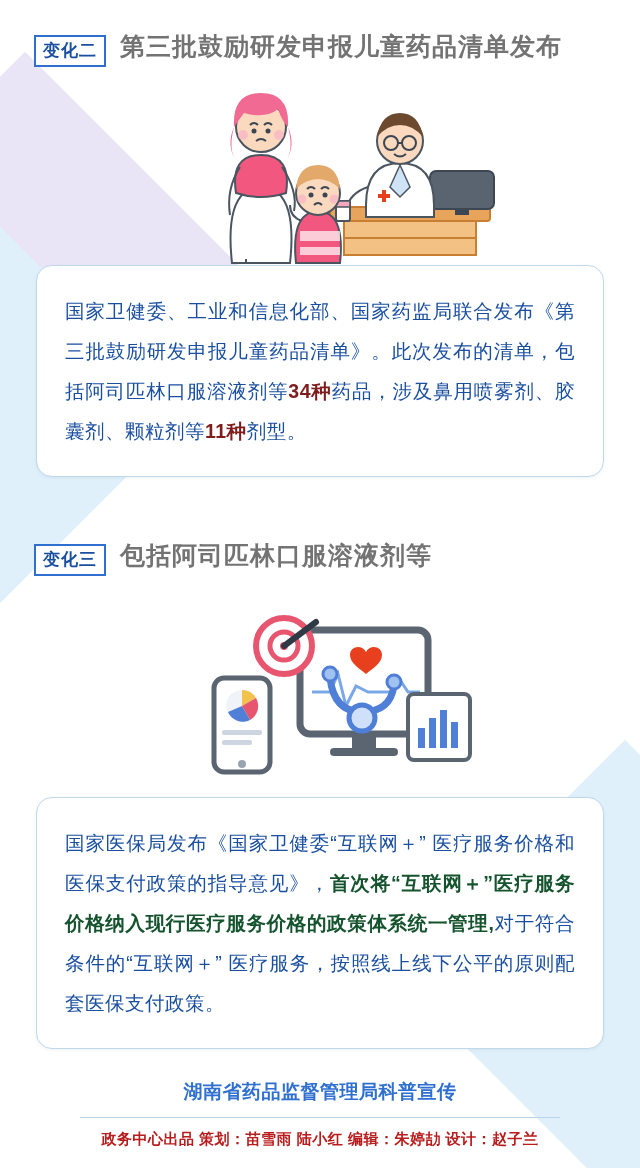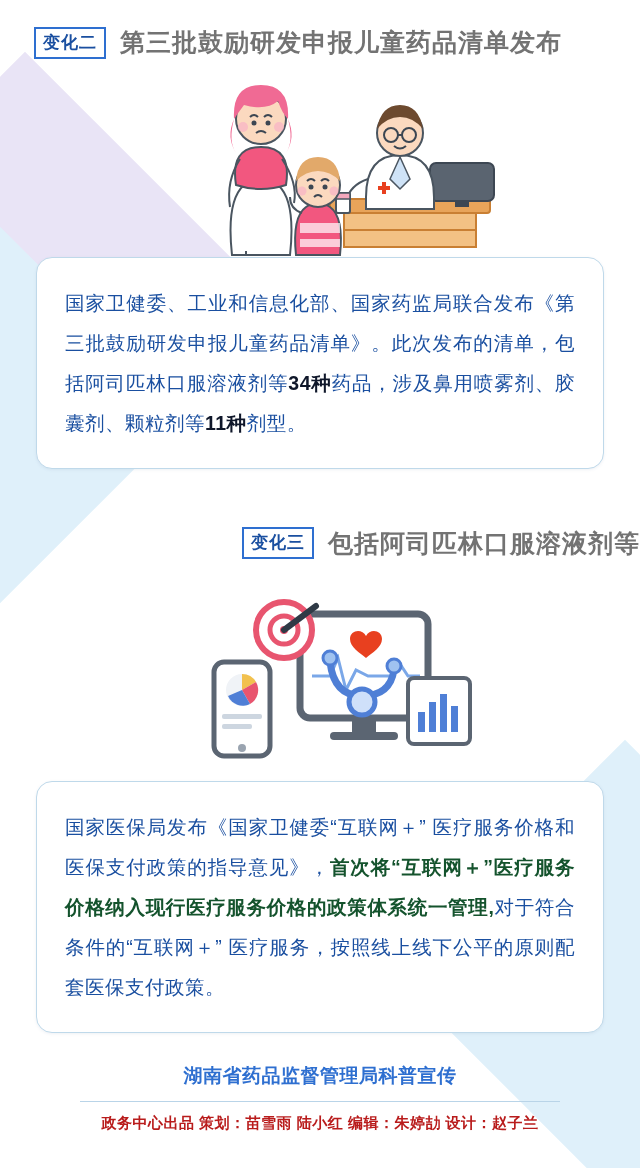--- a/index.html
+++ b/index.html
@@ -74,20 +74,21 @@
     border: 2px solid #2e6fd0;
     color: #1a4fa0;
     font-weight: bold;
     font-size: 17px;
     line-height: 1;
     padding: 5px 7px 6px 7px;
     margin-right: 14px;
     white-space: nowrap;
     letter-spacing: 1px;
     background: #ffffff;
+    margin-top: 9px;
   }
   .head-title {
     color: #737373;
     font-weight: bold;
     font-size: 25px;
     letter-spacing: 1px;
     white-space: nowrap;
   }
 
   
@@ -115,21 +116,21 @@
   }
   .card p {
     margin: 0;
     color: #1a4fa0;
     font-size: 19.5px;
     line-height: 2.05;
     letter-spacing: 0.5px;
     text-align: justify;
   }
   .hl {
-    color: #0f172a;
+    color: #7f1d1d;
     font-weight: bold;
   }
   .hl-blue {
     color: #14532d;
     font-weight: bold;
   }
 
   
   .footer {
     margin-top: 30px;
@@ -251,21 +252,21 @@
           <circle cx="302" cy="124" r="4.5" fill="#f9b7c6" opacity="0.8"></circle>
           <circle cx="334" cy="124" r="4.5" fill="#f9b7c6" opacity="0.8"></circle>
         </g>
       </svg>
     </div>
 
     <div class="card">
       <p><span>国家卫健委、工业和信息化部、国家药监局联合发布《第三批鼓励研发申报儿童药品清单》。此次发布的清单，包括阿司匹林口服溶液剂等</span><span class="hl">34种</span><span>药品，涉及鼻用喷雾剂、胶囊剂、颗粒剂等</span><span class="hl">11种</span><span>剂型。</span></p>
     </div>
 
-    <div class="section-head" style="margin-top:58px;justify-content:flex-end;">
+    <div class="section-head" style="margin-top:58px;">
       <div class="tag">变化三</div>
       <div class="head-title">包括阿司匹林口服溶液剂等</div>
     </div>
 
     <div class="illus2">
       <svg class="svg-wrap" width="640" height="215" viewBox="0 0 640 215">
 
         <rect x="300" y="48" width="128" height="104" rx="10" fill="#ffffff" stroke="#5b6572" stroke-width="7"></rect>
         <rect x="352" y="152" width="24" height="16" fill="#5b6572"></rect>
         <rect x="330" y="166" width="68" height="8" rx="4" fill="#5b6572"></rect>

